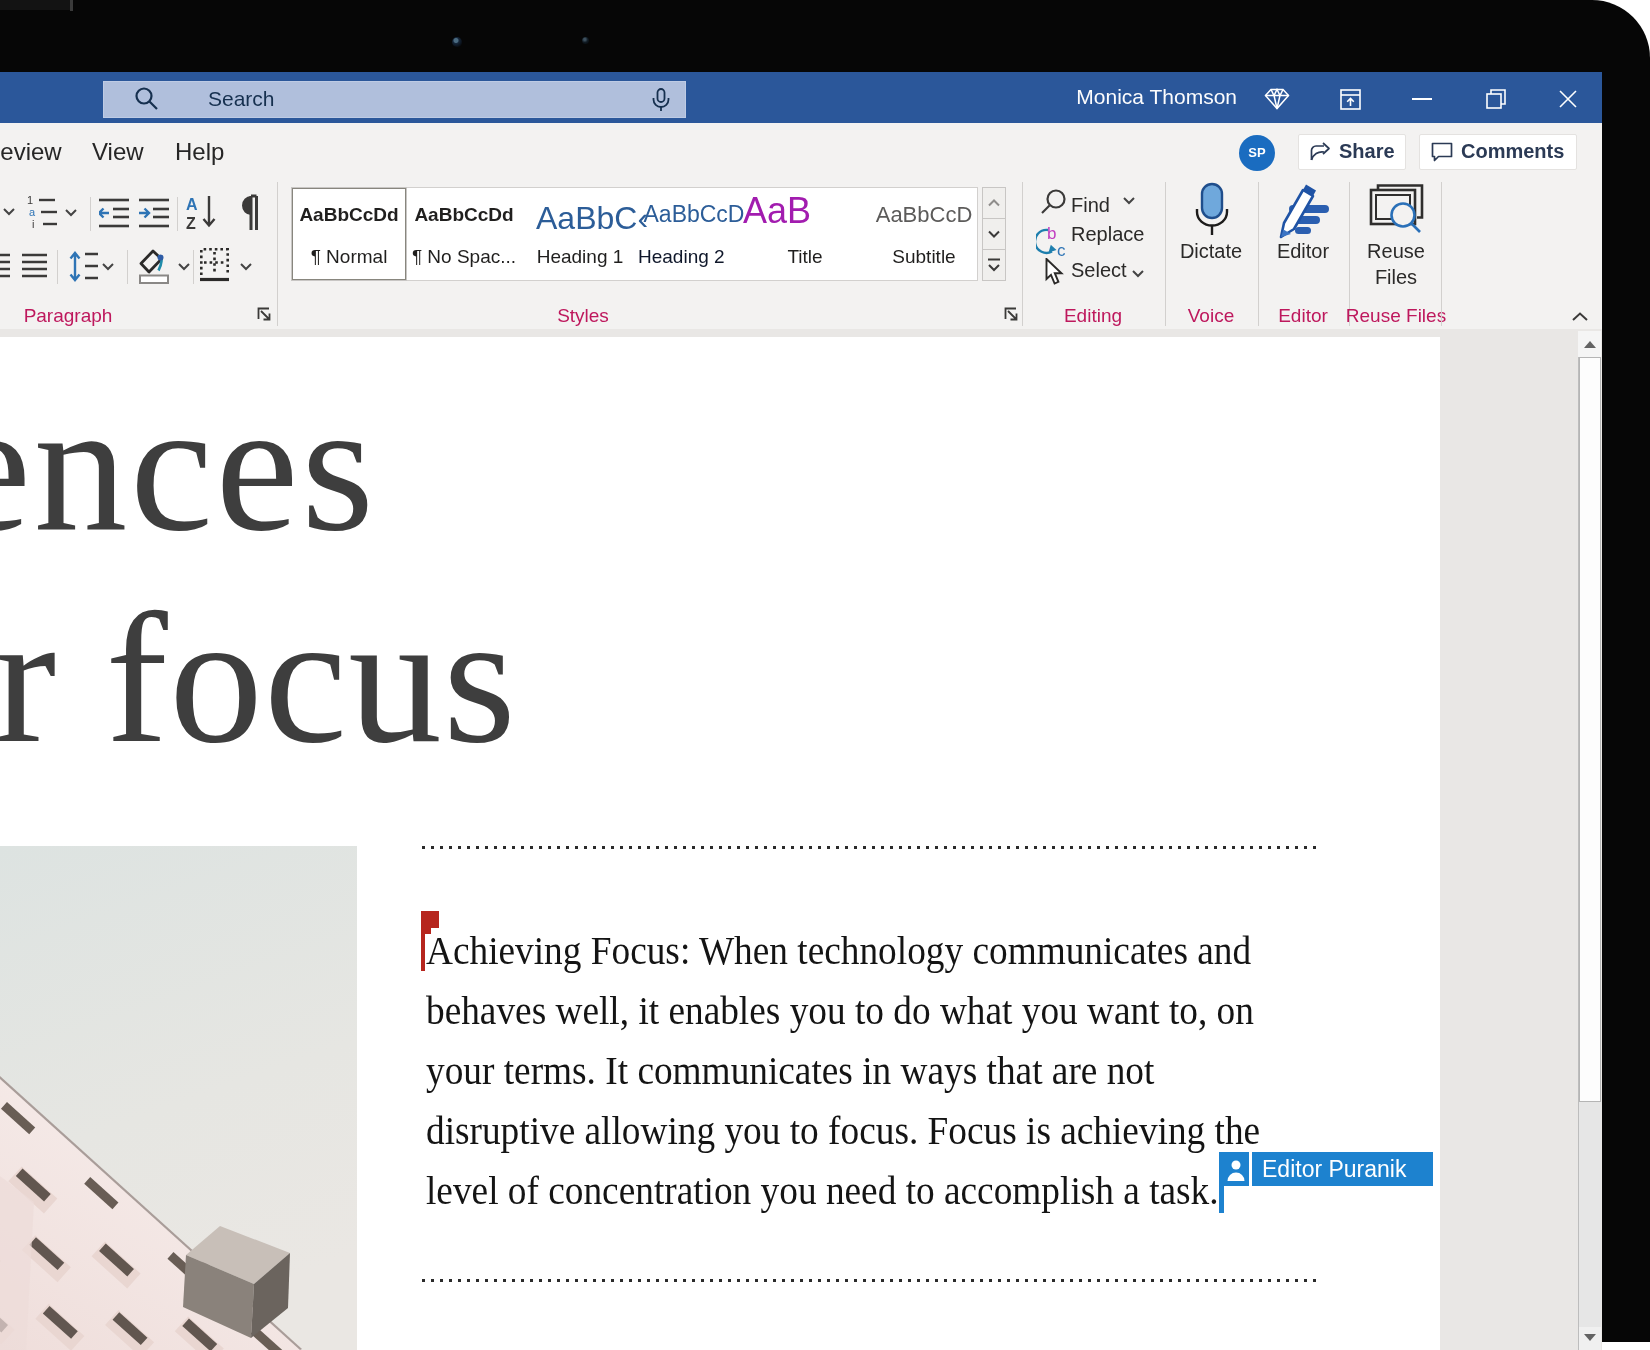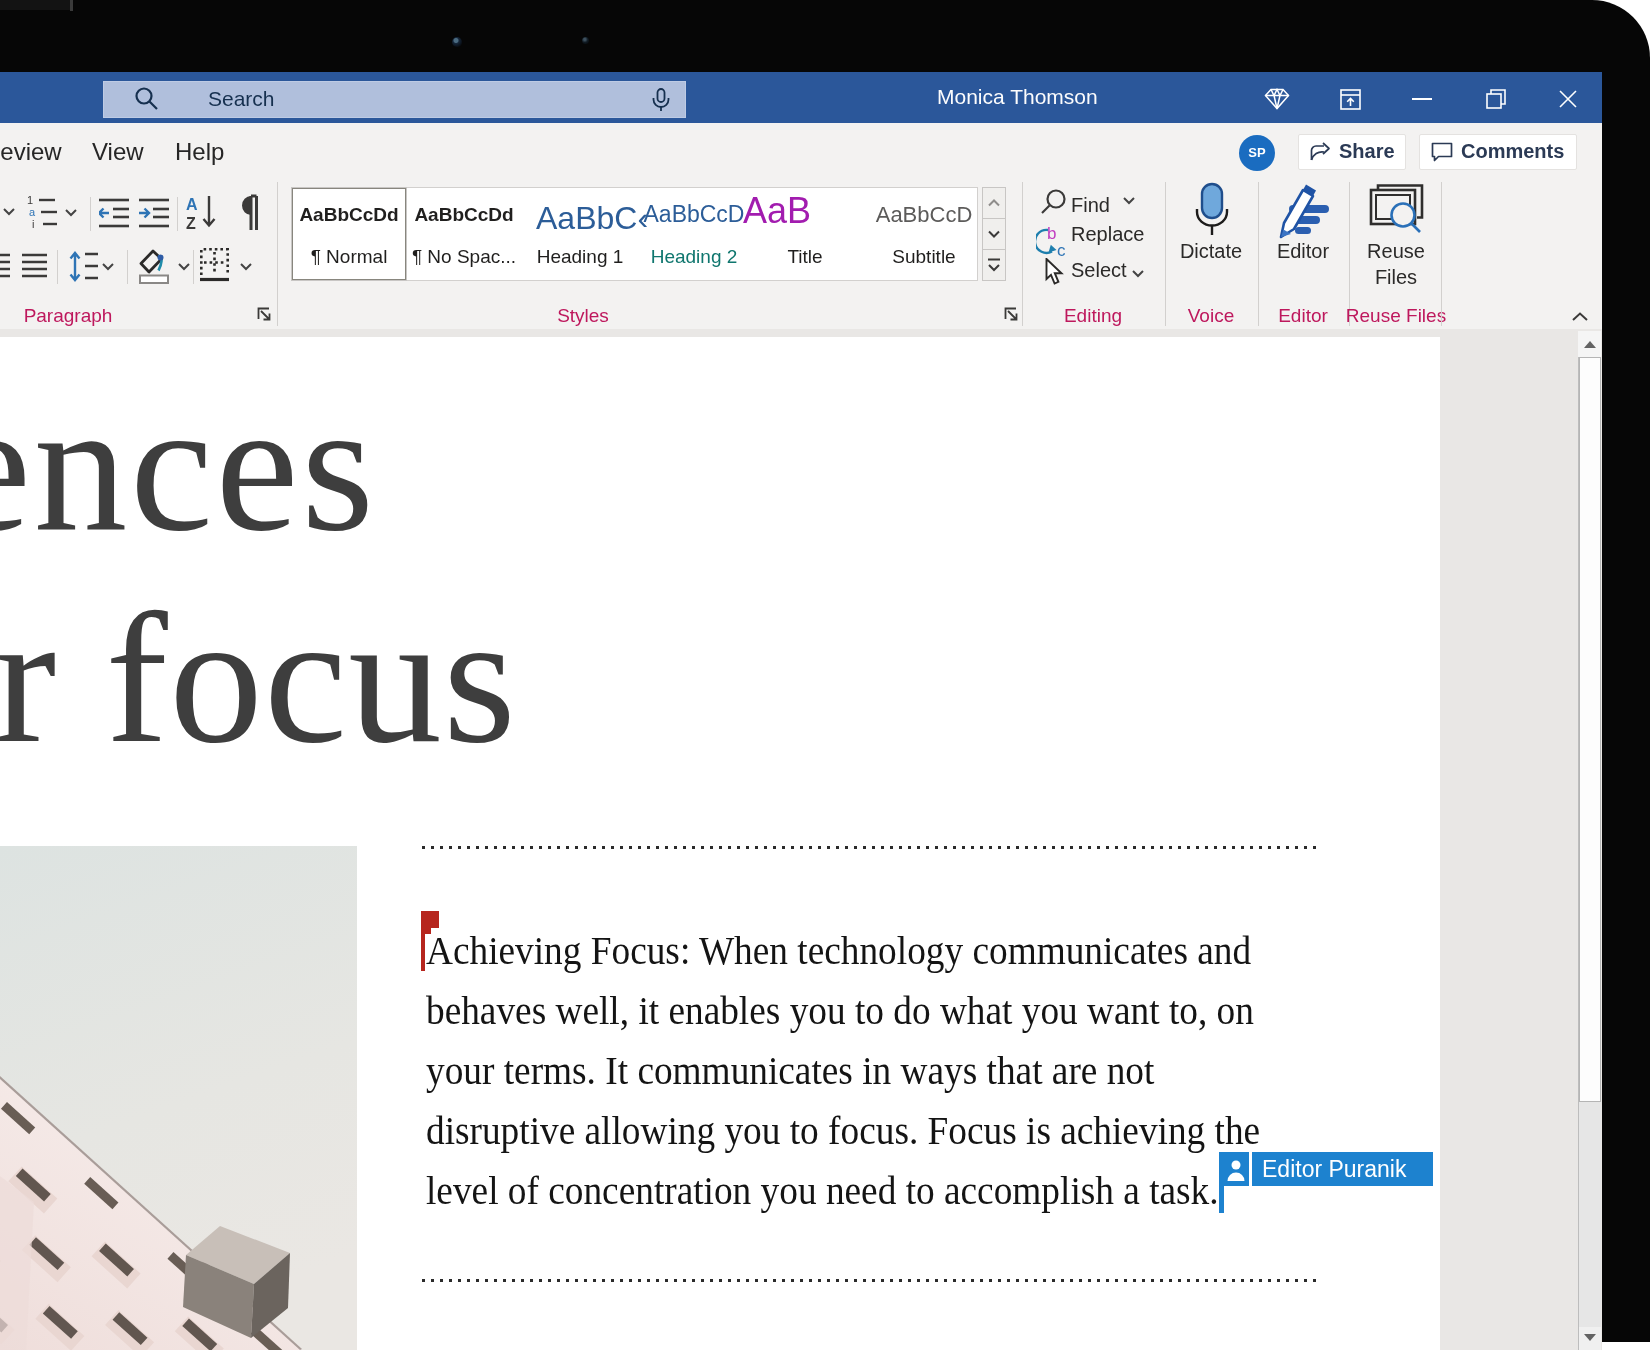--- a/index.html
+++ b/index.html
@@ -29,21 +29,21 @@
       <circle cx="11" cy="11" r="7.5"></circle>
         <line x1="16.5" y1="16.5" x2="24" y2="24"></line>
     </svg>
     <div class="abs" style="left:179px; top:15px; font-size:21px; color:#16304f;margin-left:29px;">Search</div>
     <svg class="abs" style="left:649px; top:15px;" width="24" height="26" viewBox="0 0 24 26" fill="none" stroke="#16304f" stroke-width="1.8">
       <rect x="8.5" y="2" width="7" height="13" rx="3.5"></rect>
       <path d="M4.5 11 v1.5 a7.5 7.5 0 0 0 15 0 V11"></path>
       <line x1="12" y1="20" x2="12" y2="24"></line>
     </svg>
 
-    <div class="abs" style="left:937px; top:13px; width:300px; text-align:left; font-size:21px; color:#fcfcfd;">Monica Thomson</div>
+    <div class="abs" style="left:937px; top:13px; width:300px; text-align:right; font-size:21px; color:#fcfcfd;">Monica Thomson</div>
 
     <svg class="abs" style="left:1264px; top:16px;" width="26" height="22" viewBox="0 0 26 22" fill="none" stroke="#ffffff" stroke-width="1.5">
       <path d="M7 1.5 h12 l5.5 6 L13 20.5 L1.5 7.5 Z"></path>
       <path d="M1.5 7.5 h23 M7 1.5 l3 6 3 -6 3 6 3 -6 M10 7.5 l3 13 3 -13"></path>
     </svg>
 
     <svg class="abs" style="left:1340px; top:17px;" width="21" height="21" viewBox="0 0 21 21" fill="none" stroke="#ffffff" stroke-width="1.6">
       <rect x="1" y="1" width="19" height="19"></rect>
       <line x1="1" y1="6" x2="20" y2="6"></line>
       <path d="M10.5 17 v-7 M7.2 12.8 l3.3 -3.3 3.3 3.3"></path>
@@ -196,21 +196,21 @@
 
     <div class="abs" style="left:291px; top:13px; width:687px; height:94px; background:#ffffff; border:1px solid #d2d0ce;"></div>
     <div class="abs" style="left:292px; top:14px; width:114px; height:92px; background:#fff; border:1px solid #88867e; box-shadow:inset 0 0 0 3px #fff, 0 0 0 1px #c8c6c4;"></div>
     <div class="abs" style="left:292px; top:30px; width:114px; text-align:center; font-size:19px; font-weight:bold; color:#201f1e;">AaBbCcDd</div>
     <div class="abs" style="left:292px; top:72px; width:114px; text-align:center; font-size:19px; color:#201f1e;">¶ Normal</div>
     <div class="abs" style="left:409px; top:30px; width:110px; text-align:center; font-size:19px; font-weight:bold; color:#201f1e;">AaBbCcDd</div>
     <div class="abs" style="left:409px; top:72px; width:110px; text-align:center; font-size:19px; color:#201f1e;">¶ No Spac...</div>
     <div class="abs" style="left:536px; top:26px; width:112px; text-align:center; font-size:32px; color:#2c5d98;">AaBbC‹</div>
     <div class="abs" style="left:524px; top:72px; width:112px; text-align:center; font-size:19px; color:#201f1e;">Heading 1</div>
     <div class="abs" style="left:638px; top:27px; width:112px; text-align:center; font-size:23px; color:#2c5d98;">AaBbCcD</div>
-    <div class="abs" style="left:638px; top:72px; width:112px; text-align:center; font-size:19px; color:#0f766e;">Heading 2</div>
+    <div class="abs" style="left:638px; top:72px; width:112px; font-size:19px; color:#0f172a;">Heading 2</div>
     <div class="abs" style="left:727px; top:16px; width:100px; text-align:center; font-size:36px; color:#a21caf;">AaB</div>
     <div class="abs" style="left:755px; top:72px; width:100px; text-align:center; font-size:19px; color:#201f1e;">Title</div>
     <div class="abs" style="left:864px; top:28px; width:120px; text-align:center; font-size:22px; color:#5c5b5a;">AaBbCcD</div>
     <div class="abs" style="left:864px; top:72px; width:120px; text-align:center; font-size:19px; color:#201f1e;">Subtitle</div>
 
     <div class="abs" style="left:982px; top:13px; width:24px; height:32px; background:#f0efed; border:1px solid #c8c6c4;"></div>
     <div class="abs" style="left:982px; top:44px; width:24px; height:32px; background:#f0efed; border:1px solid #c8c6c4;"></div>
     <div class="abs" style="left:982px; top:75px; width:24px; height:32px; background:#f0efed; border:1px solid #c8c6c4;"></div>
     <svg class="abs" style="left:987px; top:25px;" width="14" height="8" viewBox="0 0 14 8" fill="none" stroke="#8f8d8b" stroke-width="2">
         <path d="M2 6.5 l5 -5 5 5"></path>

